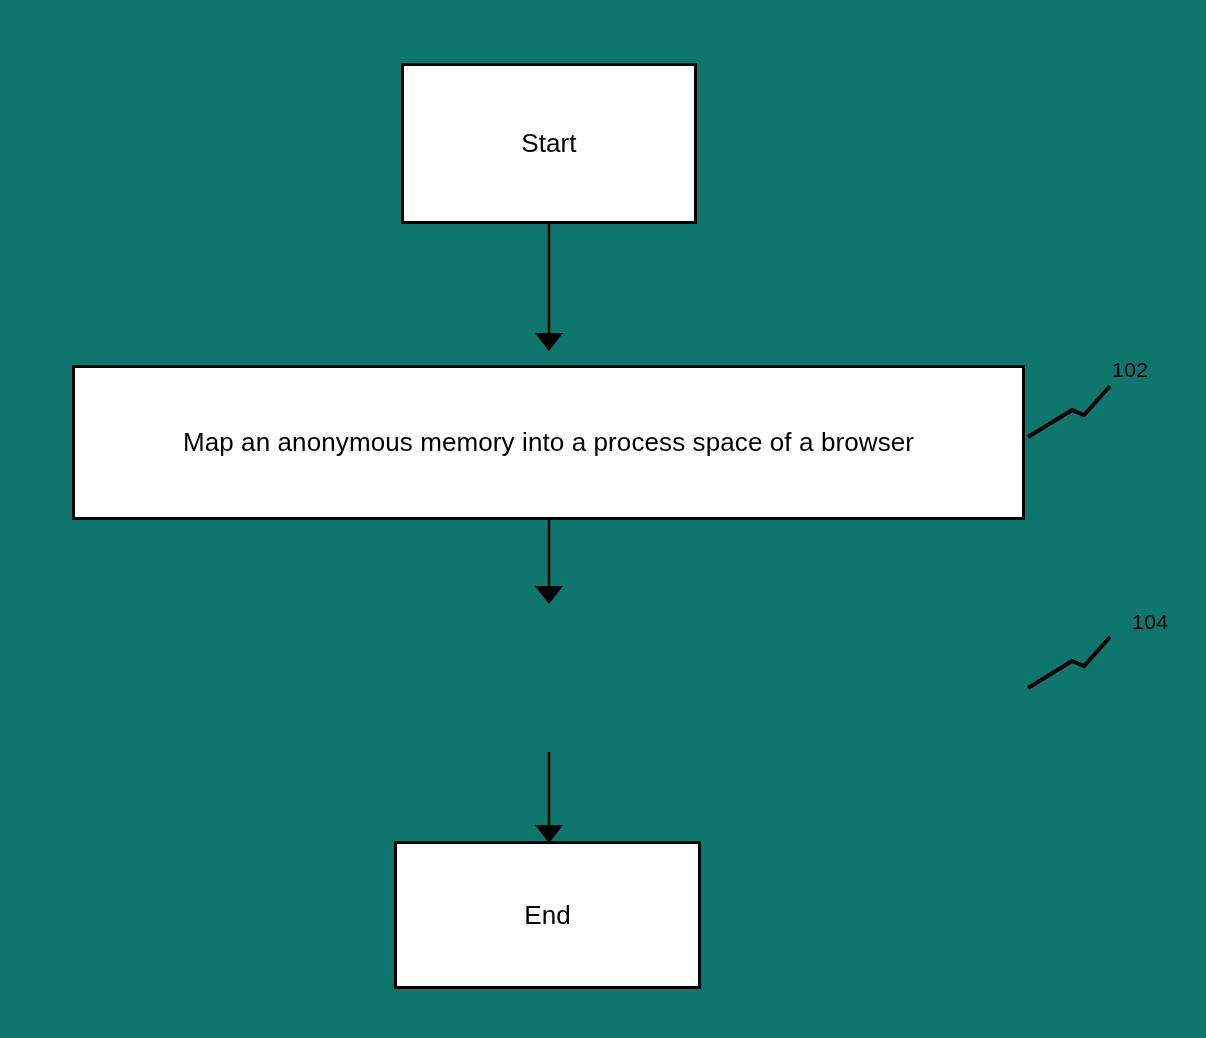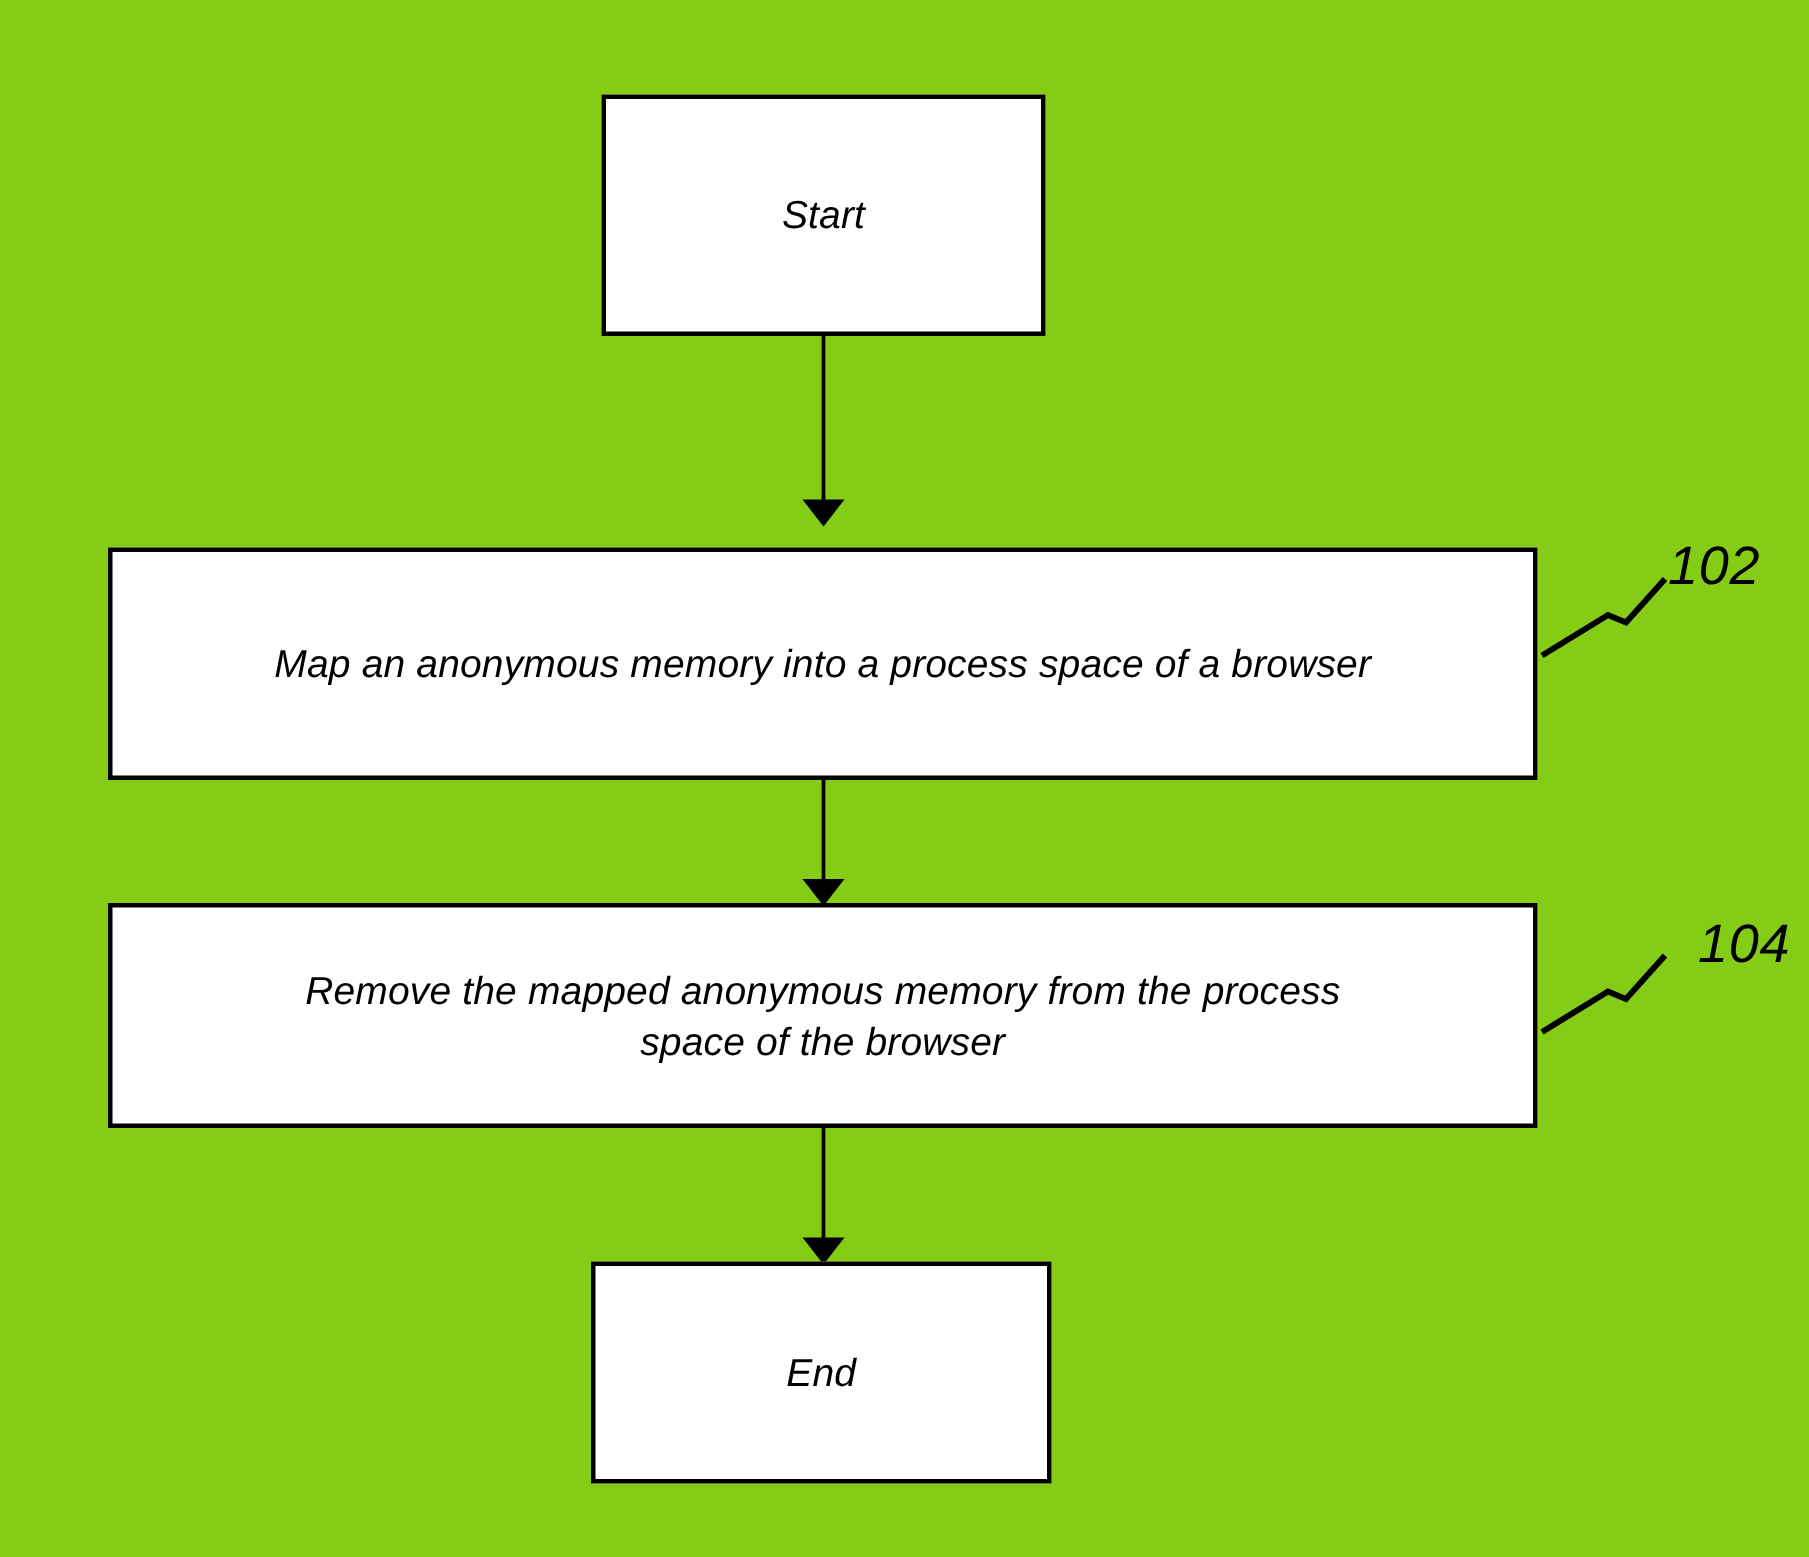--- a/index.html
+++ b/index.html
@@ -9,23 +9,22 @@
     background: #ffffff;
   }
   body {
     font-family: "Liberation Sans", sans-serif;
     color: #000000;
   }
   #canvas {
     position: relative;
     width: 1206px;
     height: 1038px;
-    background: #84cc16;
+    background: #0f766e;
     overflow: hidden;
-    font-style: italic;
   }
   svg.layer {
     position: absolute;
     left: 0;
     top: 0;
     width: 1206px;
     height: 1038px;
     pointer-events: none;
   }
   .node {
@@ -65,21 +64,21 @@
     height: 155px;
   }
   #node-step-104 {
     left: 72px;
     top: 602px;
     width: 953px;
     height: 150px;
   }
   .ref-label {
     position: absolute;
-    font-size: 36px;
+    font-size: 21px;
     line-height: 1;
     color: #000000;
     letter-spacing: 0.5px;
   }
   #ref-102 {
     left: 1112px;
     top: 359px;
   }
   #ref-104 {
     left: 1132px;
@@ -118,24 +117,20 @@
   </svg>
 
   <div class="node" id="node-start">
     <span class="node-label">Start</span>
   </div>
 
   <div class="node" id="node-step-102">
     <span class="node-label">Map an anonymous memory into a process space of a browser</span>
   </div>
 
-  <div class="node" id="node-step-104">
-    <span class="node-label">Remove the mapped anonymous memory from the process
-space of the browser</span>
-  </div>
 
   <div class="node" id="node-end">
     <span class="node-label">End</span>
   </div>
 
   <div class="ref-label" id="ref-102">102</div>
 
   <div class="ref-label" id="ref-104">104</div>
 
 </div>

